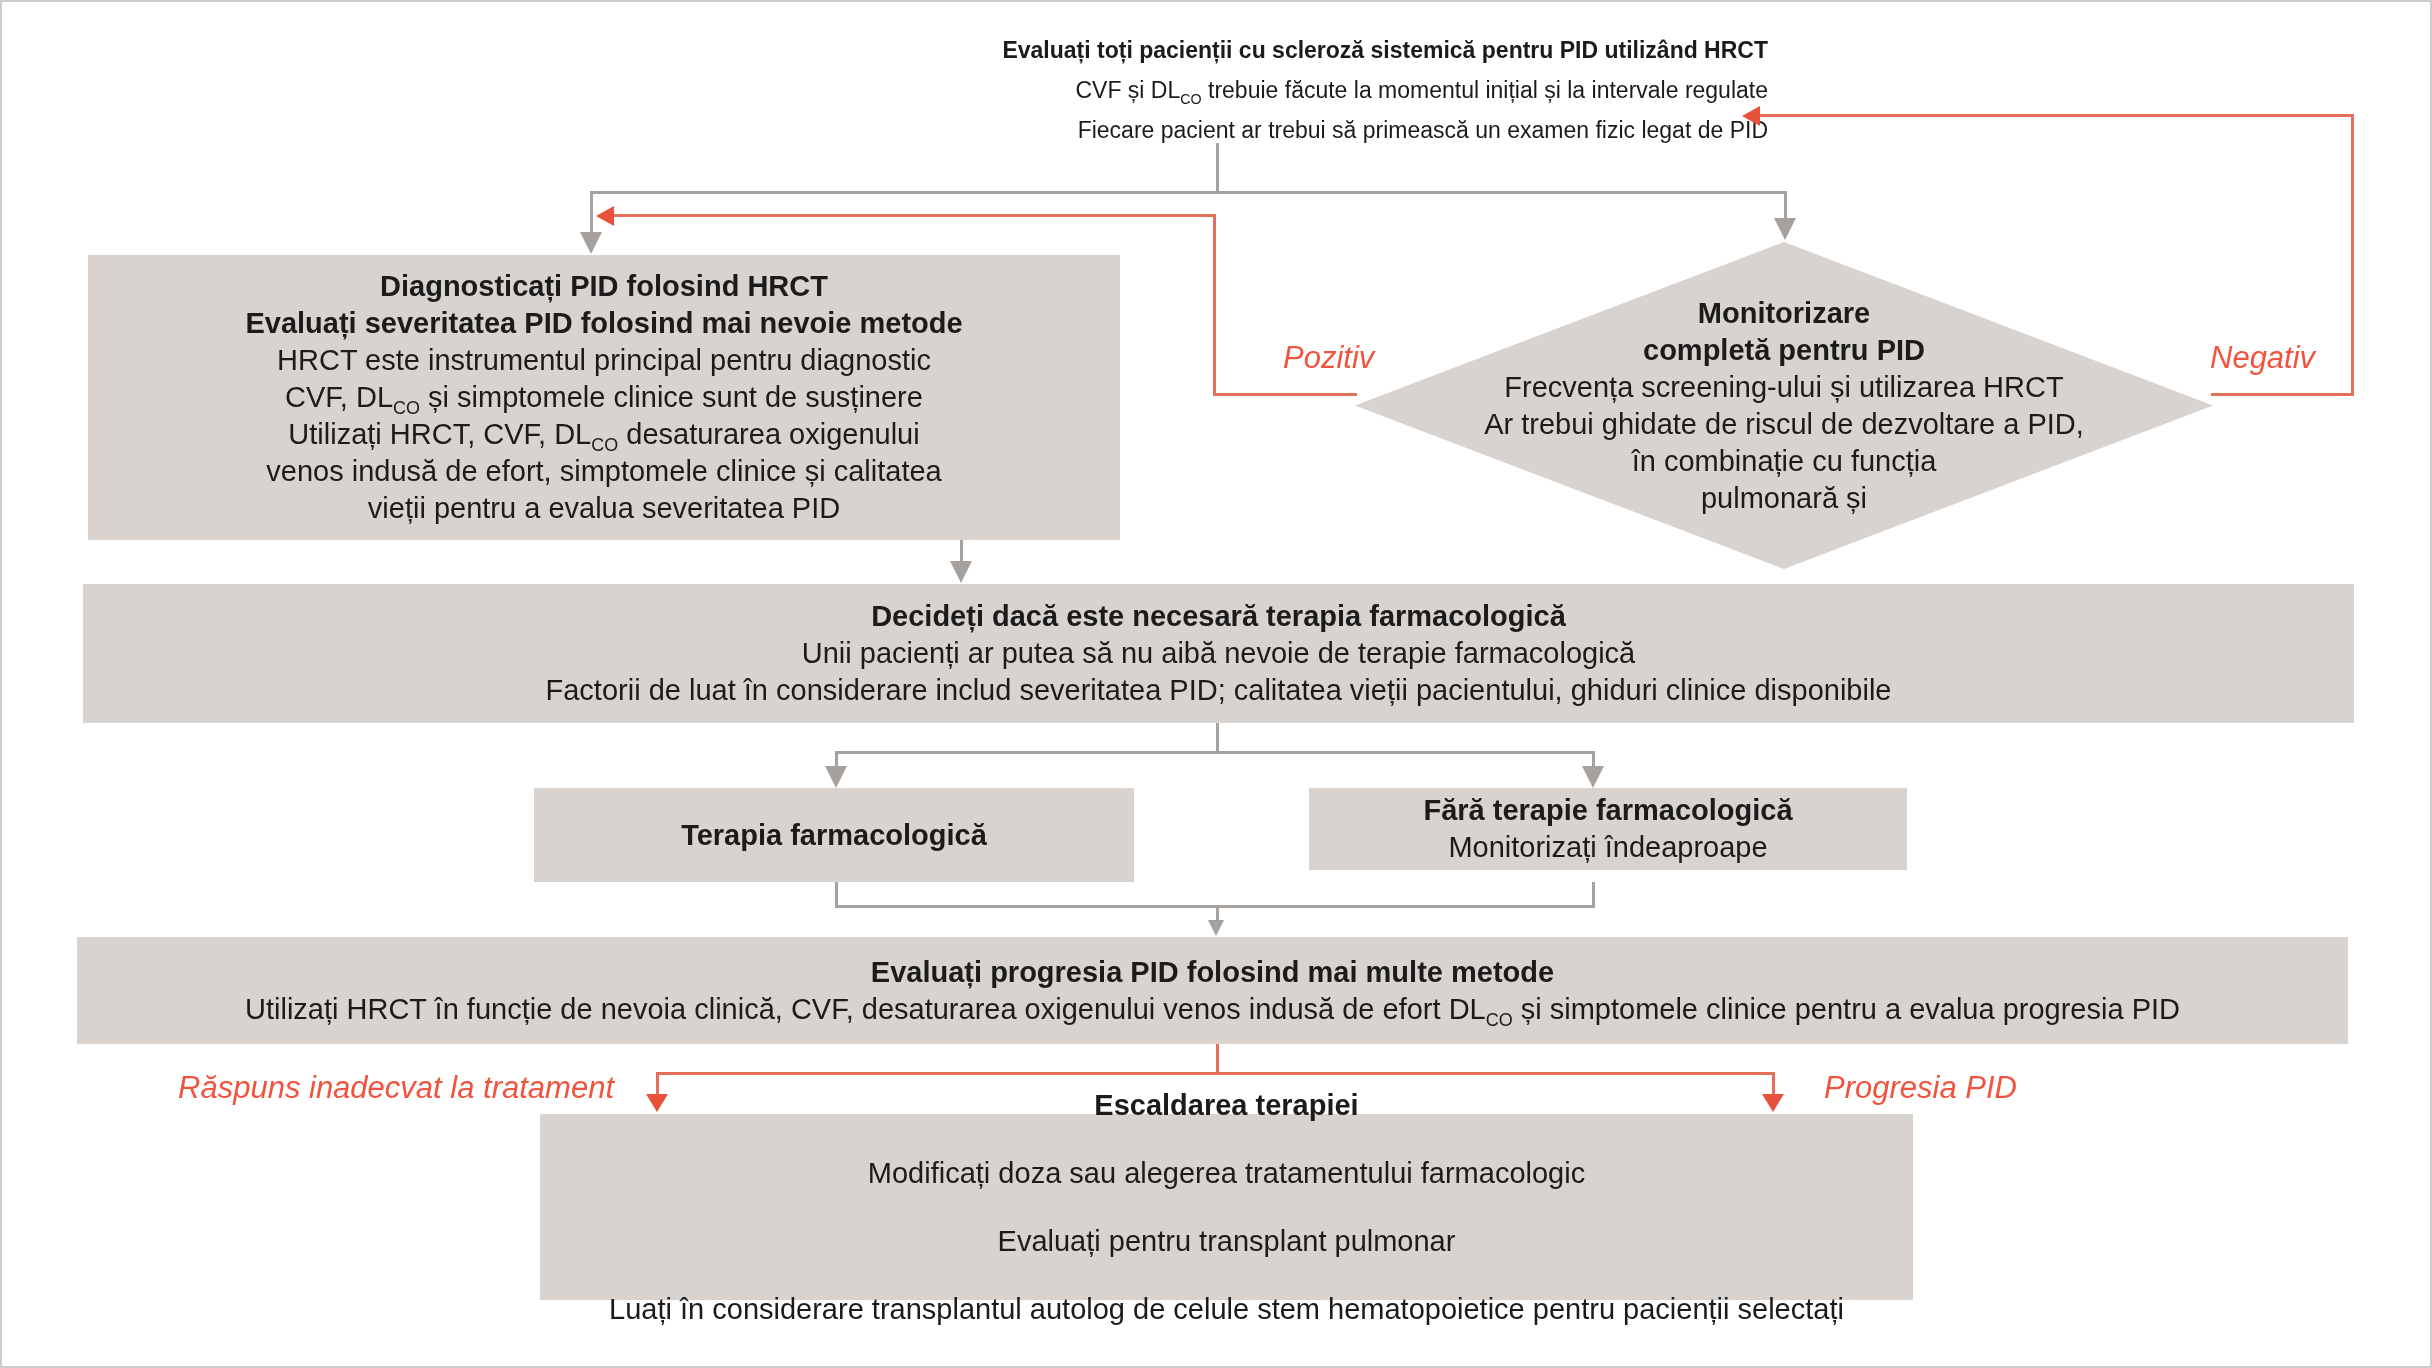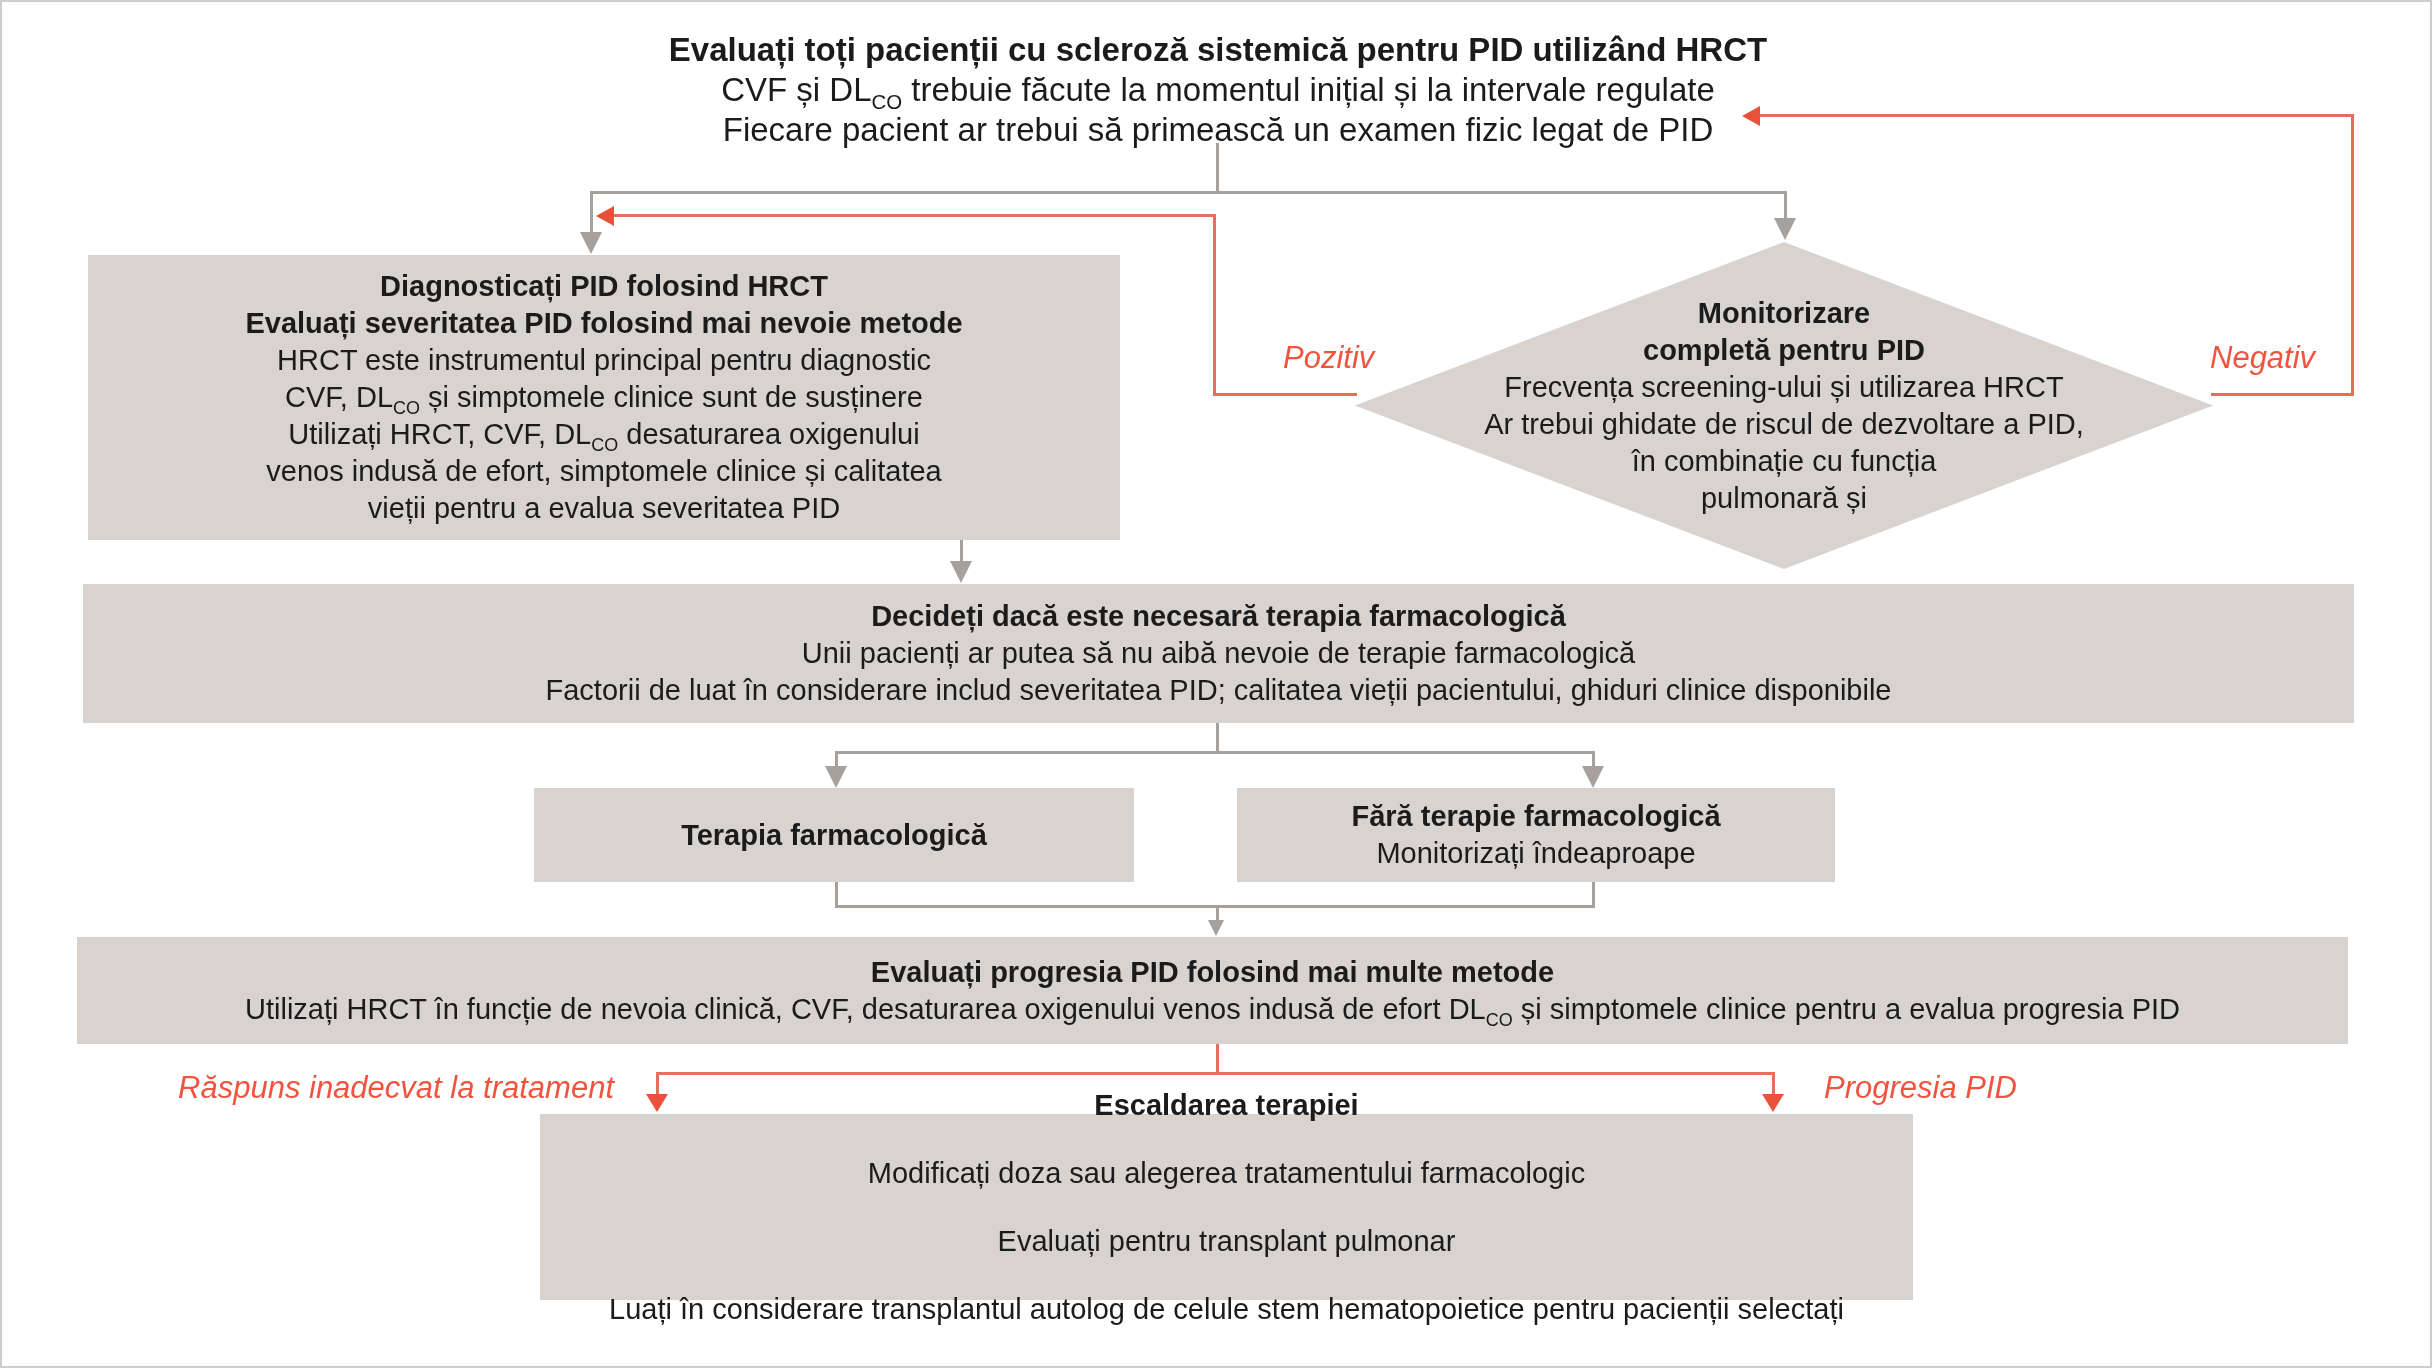--- a/index.html
+++ b/index.html
@@ -18,21 +18,21 @@
     font-family:"Liberation Sans", sans-serif;color:var(--ink);
     overflow:hidden;
   }
   .b{font-weight:bold;}
   sub{font-size:0.62em;line-height:0;}
   .box{
     position:absolute;background:var(--box-fill);
     display:flex;flex-direction:column;justify-content:center;
     text-align:center;font-size:29px;line-height:37px;
   }
-  .hdr{position:absolute;left:666px;top:28px;width:1100px;text-align:center;font-size:33px;line-height:40px;}
+  .hdr{position:absolute;left:666px;top:28px;width:1100px;text-align:right;font-size:23px;line-height:40px;}
   .diamond-bg{
     position:absolute;left:1353px;top:240px;width:858px;height:327px;
     background:var(--box-fill);
     clip-path:polygon(50% 0%,100% 50%,50% 100%,0% 50%);
   }
   .diamond-txt{
     position:absolute;left:1382px;top:240px;width:800px;height:327px;
     display:flex;flex-direction:column;justify-content:center;
     text-align:center;font-size:29px;line-height:37px;
   }
@@ -108,21 +108,21 @@
   <div class="vl" style="left:1214px;top:721px;height:30px;"></div>
   <div class="hl" style="left:833px;top:749px;width:760px;"></div>
   <div class="vl" style="left:833px;top:751px;height:14px;"></div>
   <div class="ah-down" style="left:823px;top:764px;"></div>
   <div class="vl" style="left:1590px;top:751px;height:14px;"></div>
   <div class="ah-down" style="left:1580px;top:764px;"></div>
 
   <div class="box" style="left:532px;top:786px;width:600px;height:94px;">
     <div class="b">Terapia farmacologică</div>
   </div>
-  <div class="box" style="left:1235px;top:786px;width:598px;height:94px;">
+  <div class="box" style="left:1307px;top:786px;width:598px;height:82px;">
     <div class="b">Fără terapie farmacologică</div>
     <div>Monitorizați îndeaproape</div>
   </div>
 
   <div class="vl" style="left:833px;top:880px;height:26px;"></div>
   <div class="vl" style="left:1590px;top:880px;height:26px;"></div>
   <div class="hl" style="left:833px;top:903px;width:760px;"></div>
   <div class="vl" style="left:1214px;top:903px;height:16px;"></div>
   <div class="ah-down sm" style="left:1206px;top:918px;"></div>
 

